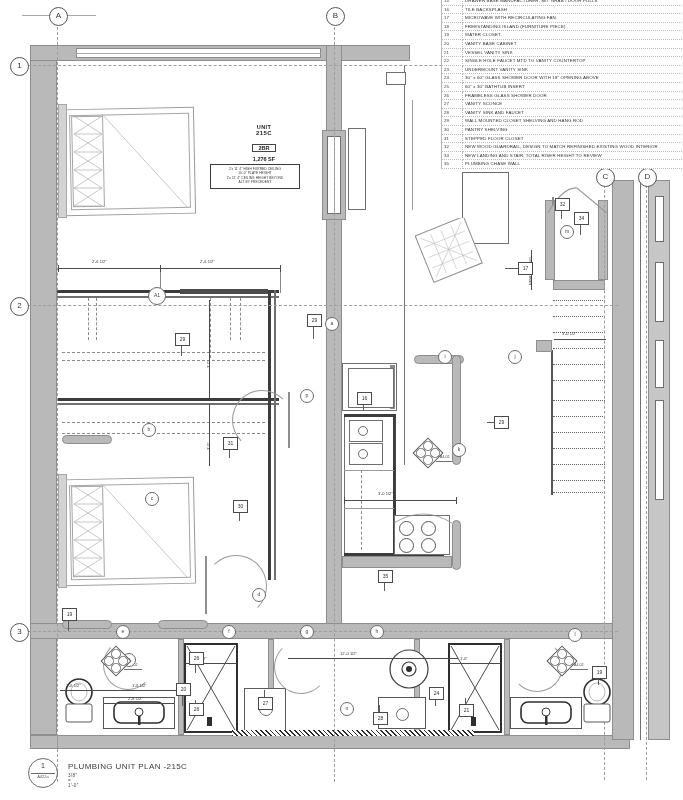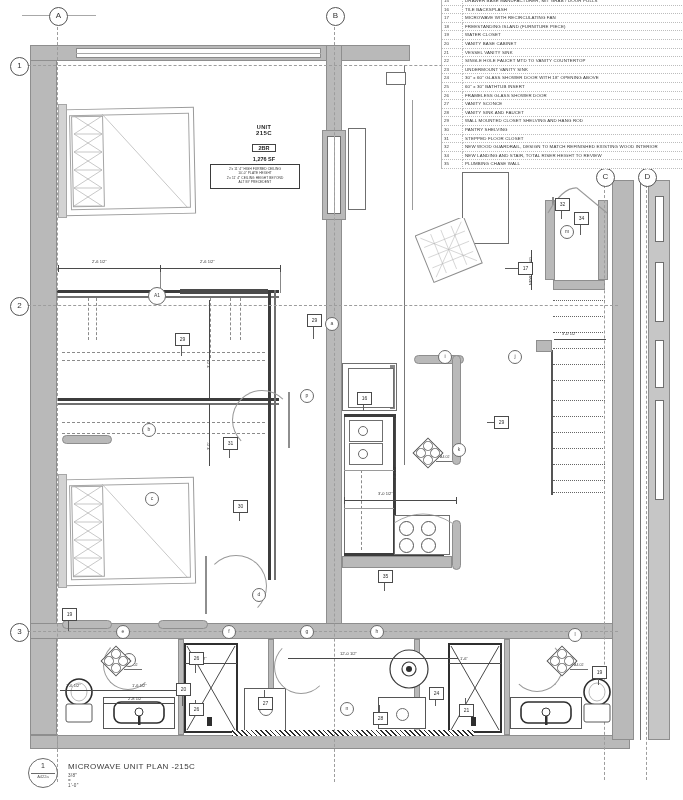--- a/index.html
+++ b/index.html
@@ -565,18 +565,18 @@
         </tbody>
     </table>
   </div>
 
   <div id="titleBlock">
     <div id="tbCircle">
       <div class="num">1</div>
       <div class="bar"></div>
       <div class="sub">A422a</div>
     </div>
-    <div id="tbTitle">MICROWAVE UNIT PLAN -215C</div>
+    <div id="tbTitle">PLUMBING UNIT PLAN -215C</div>
     <div id="tbScale">3/8" = 1'-0"</div>
   </div>
   <div class="line" style="left:57px;top:736px;width:1px;height:16px;background:#999;"></div>
 
 </div>
 
 </body></html>

